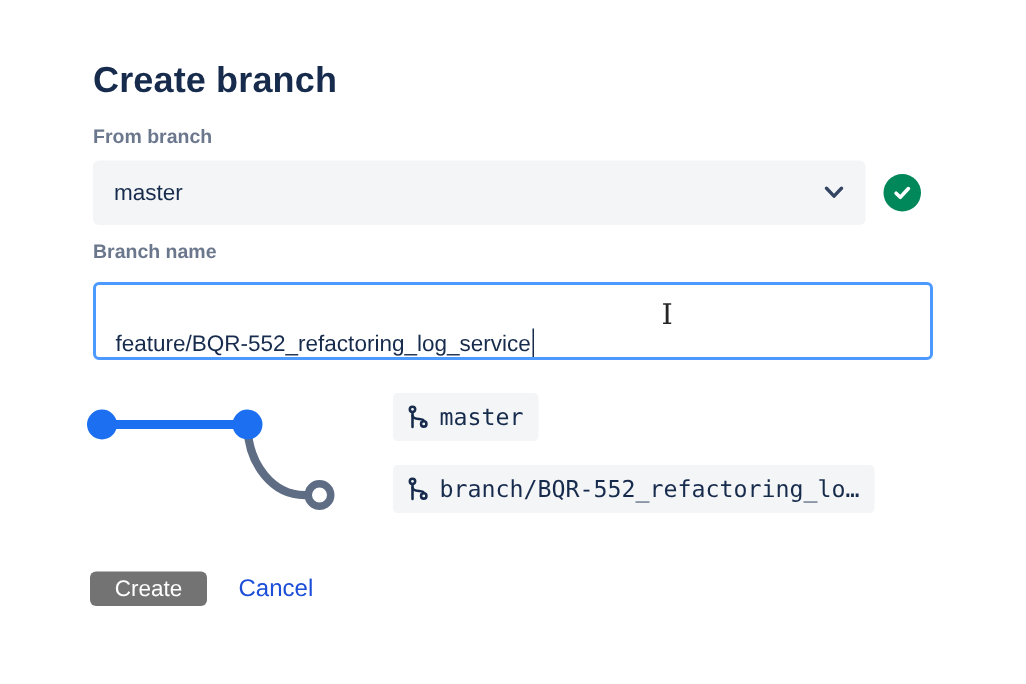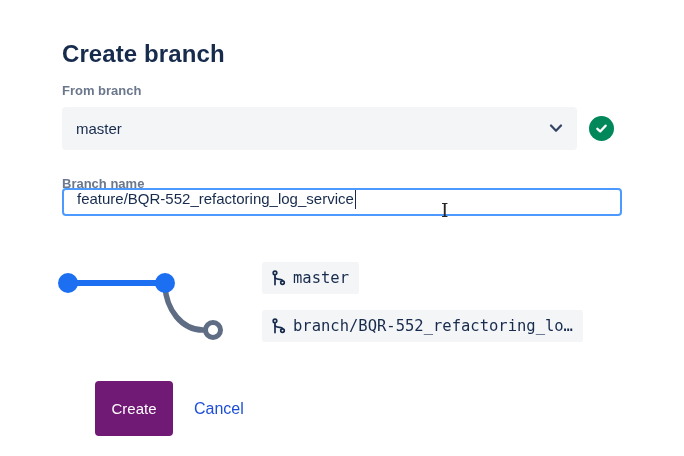--- a/index.html
+++ b/index.html
@@ -8,58 +8,58 @@
     font-family:"Liberation Sans",sans-serif;color:#172B4D;
   }
   .page-title{
     position:absolute;left:62px;top:24px;font-size:24px;font-weight:600;
     color:#172B4D;letter-spacing:.1px;
   }
   .field-label{
     position:absolute;left:62px;font-size:13px;font-weight:600;color:#6B778C;
   }
   .label-from{top:83px;text-align:center;}
-  .label-name{top:176px;text-align:center;}
+  .label-name{top:160px;text-align:center;}
   .select-box{
     position:absolute;left:62px;top:107px;width:515px;height:43px;
     background:#F4F5F7;border-radius:4px;box-sizing:border-box;
     display:flex;align-items:center;padding:0 14px;cursor:pointer;
   }
   .select-value{font-size:15px;color:#172B4D;}
   .select-chevron{margin-left:auto;display:flex;align-items:center;}
   .check-badge{
     position:absolute;left:589px;top:116px;width:25px;height:25px;border-radius:50%;
     background:#00875A;display:flex;align-items:center;justify-content:center;
   }
   .input-box{
-    position:absolute;left:62px;top:188px;width:560px;height:28px;
+    position:absolute;left:62px;top:188px;width:560px;height:52px;
     background:#fff;border:2px solid #4C9AFF;border-radius:4px;box-sizing:border-box;
-    display:flex;align-items:flex-start;padding:0 13px;cursor:text;
+    display:flex;align-items:flex-end;padding:0 13px;cursor:text;
   }
   .input-text{font-size:15px;color:#172B4D;white-space:pre;}
   .caret{display:inline-block;width:1.5px;height:19px;background:#172B4D;margin-left:1px;}
   .ibeam{
     position:absolute;left:441px;top:199px;font-family:"DejaVu Serif",serif;
     font-size:19px;color:#262626;pointer-events:none;line-height:1.2;
   }
   .diagram{position:absolute;left:50px;top:258px;}
   .tag{
     position:absolute;left:262px;height:32px;background:#F4F5F7;border-radius:3px;
     display:flex;align-items:center;gap:7px;padding:0 10px;box-sizing:border-box;
   }
   .tag-master{top:262px;}
   .tag-feature{top:310px;}
   .tag-text{
     font-family:"DejaVu Sans Mono",monospace;font-size:15.5px;color:#172B4D;white-space:pre;
   }
   .actions{position:absolute;left:60px;top:381px;display:flex;align-items:center;gap:21px;}
   .btn-primary{
-    min-width:78px;height:55px;background:#701a75;color:#fff;border:none;border-radius:4px;
+    min-width:78px;height:23px;background:#737373;color:#fff;border:none;border-radius:4px;
     font-family:"Liberation Sans",sans-serif;font-size:15px;font-weight:500;
-    padding:0 16px;cursor:pointer;margin-left:35px;
+    padding:0 16px;cursor:pointer;
   }
   .btn-link{
     background:none;border:none;color:#1d4ed8;font-size:16px;cursor:pointer;
     font-family:"Liberation Sans",sans-serif;padding:0;
   }
 </style>
 </head>
 <body>
 
 <div class="stage">

